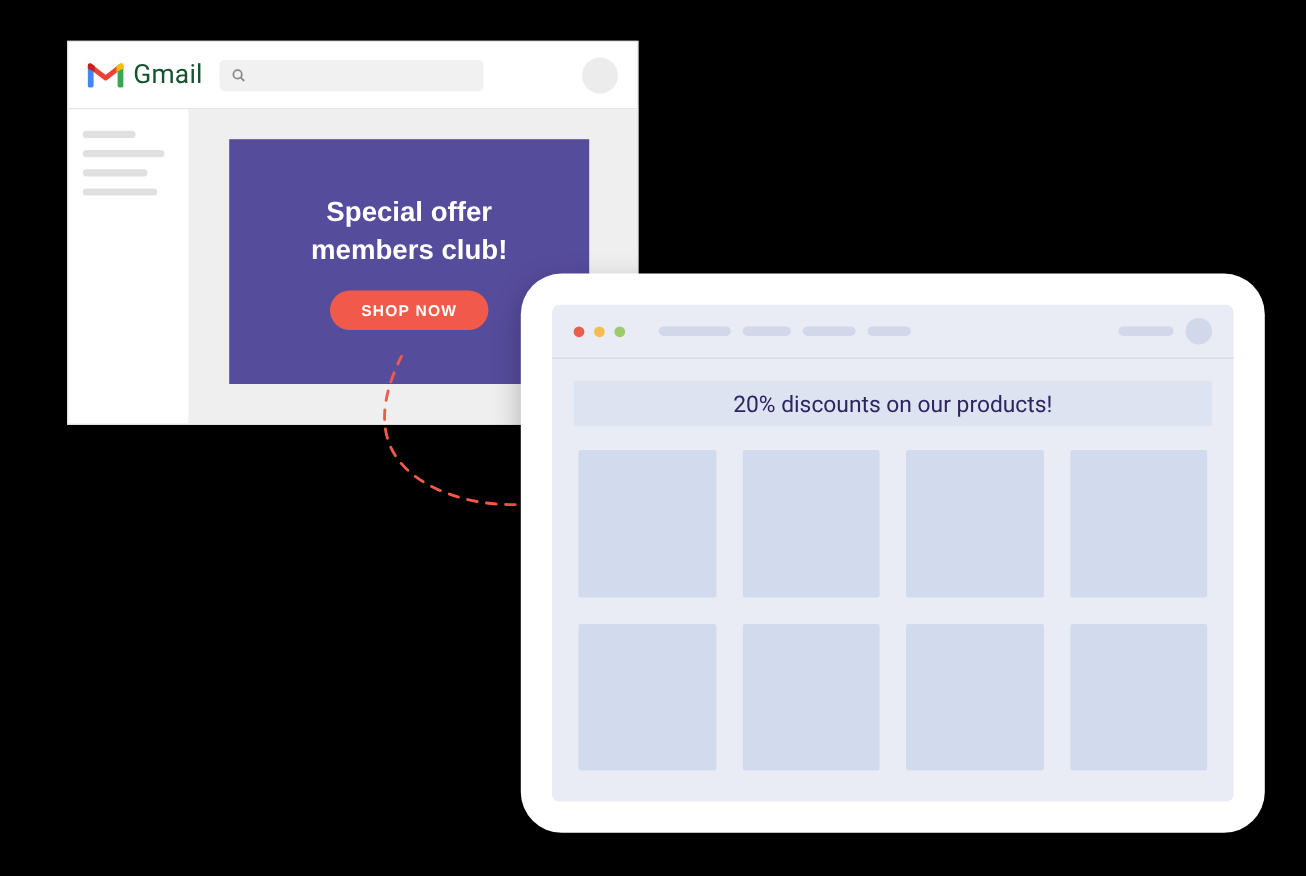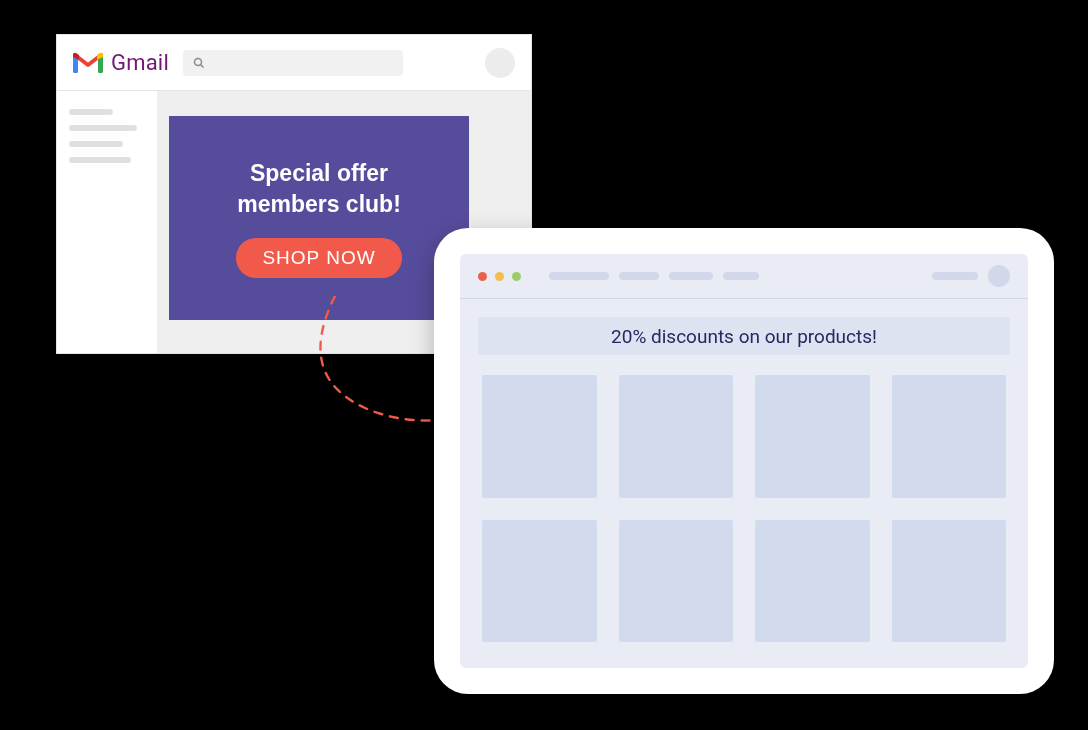--- a/index.html
+++ b/index.html
@@ -32,21 +32,21 @@
     padding: 0 16px;
     gap: 14px;
   }
   .gmail-logo {
     display: flex;
     align-items: center;
     gap: 8px;
   }
   .gmail-brand {
     font-size: 22px;
-    color: #701a75;
+    color: #14532d;
     letter-spacing: 0.2px;
   }
   .gmail-search {
     flex: 0 0 220px;
     height: 26px;
     background: #f1f1f1;
     border-radius: 4px;
     display: flex;
     align-items: center;
     padding: 0 10px;
@@ -75,21 +75,21 @@
   .gmail-sidebar .skeleton.s1 { width: 44px; }
   .gmail-sidebar .skeleton.s2 { width: 68px; }
   .gmail-sidebar .skeleton.s3 { width: 54px; }
   .gmail-sidebar .skeleton.s4 { width: 62px; }
 
   .gmail-content {
     flex: 1;
     background: #efefef;
     display: flex;
     align-items: center;
-    justify-content: flex-start;
+    justify-content: center;
     padding: 12px 18px 20px 12px;
   }
   .email-promo {
     width: 300px;
     height: 204px;
     background: #564C9C;
     display: flex;
     flex-direction: column;
     align-items: center;
     justify-content: center;
@@ -100,22 +100,22 @@
     color: #fff;
     font-weight: 700;
     font-size: 23px;
     line-height: 1.35;
     margin-bottom: 18px;
     font-family: "Arial Rounded MT Bold", "Helvetica Rounded", Arial, sans-serif;
   }
   .shop-now {
     background: #F15A4A;
     color: #fff;
-    font-weight: 400;
-    font-size: 19px;
+    font-weight: 700;
+    font-size: 13px;
     letter-spacing: 1px;
     border: none;
     border-radius: 999px;
     padding: 9px 26px;
     cursor: pointer;
   }
 
   
   .landing-window {
     position: absolute;

